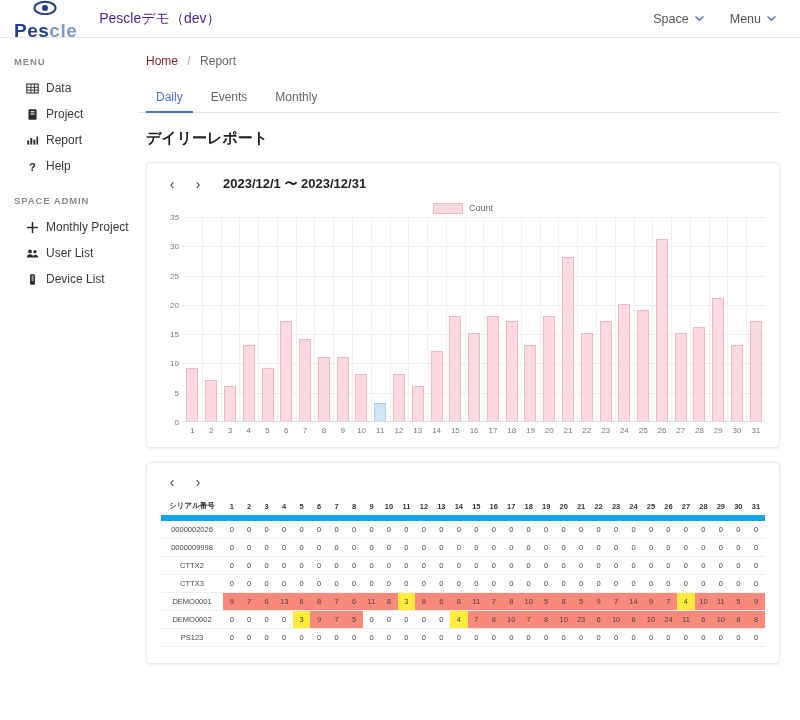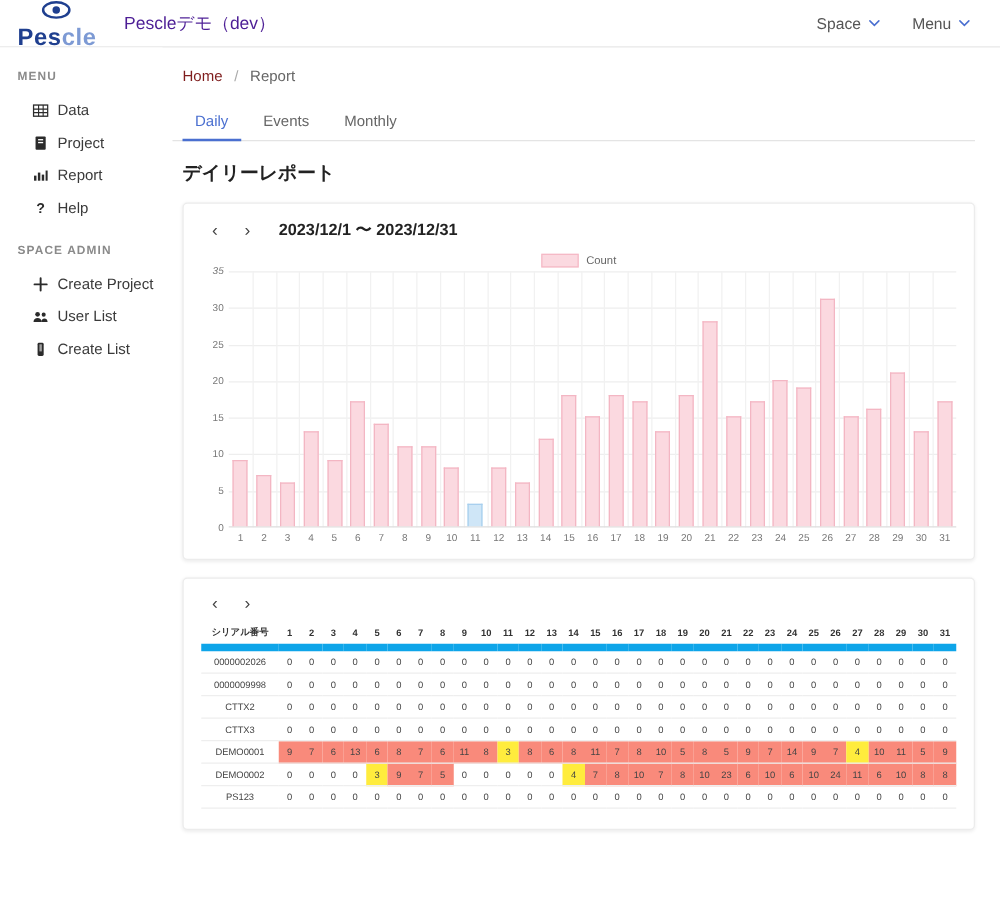--- a/index.html
+++ b/index.html
@@ -255,21 +255,21 @@
     </div>
 
     <div class="sb-group-title second">SPACE ADMIN</div>
 
     <div class="sb-item">
       <span class="sb-icon">
         <svg class="sb-icon" viewBox="0 0 16 16">
             <path d="M8 2v12M2 8h12" stroke="#2b2b2b" stroke-width="1.9" stroke-linecap="round"></path>
           </svg>
       </span>
-      <span>Create Project</span>
+      <span>Monthly Project</span>
     </div>
 
     <div class="sb-item">
       <span class="sb-icon">
         <svg class="sb-icon" viewBox="0 0 16 16">
             <circle cx="5" cy="5.5" r="2.3" fill="#2b2b2b"></circle>
             <circle cx="11" cy="5.8" r="2" fill="#2b2b2b"></circle>
             <path d="M1 13c0-2.5 1.8-4 4-4s4 1.5 4 4z" fill="#2b2b2b"></path>
             <path d="M8.6 13c.1-2.2 1.4-3.4 3.2-3.4 1.6 0 2.9 1.1 3.1 3.4z" fill="#2b2b2b"></path>
           </svg>
@@ -277,21 +277,21 @@
       <span>User List</span>
     </div>
 
     <div class="sb-item">
       <span class="sb-icon">
         <svg class="sb-icon" viewBox="0 0 16 16">
             <rect x="5" y="1.5" width="6" height="13" rx="1.4" fill="#2b2b2b"></rect>
             <rect x="6.8" y="3" width="2.4" height="7" fill="#fff" opacity=".55"></rect>
           </svg>
       </span>
-      <span>Create List</span>
+      <span>Device List</span>
     </div>
   </div>
 
   <div class="main">
 
     <div class="breadcrumb">
       <span class="bc-link">Home</span>
       <span class="bc-sep">/</span>
       <span>Report</span>
     </div>

